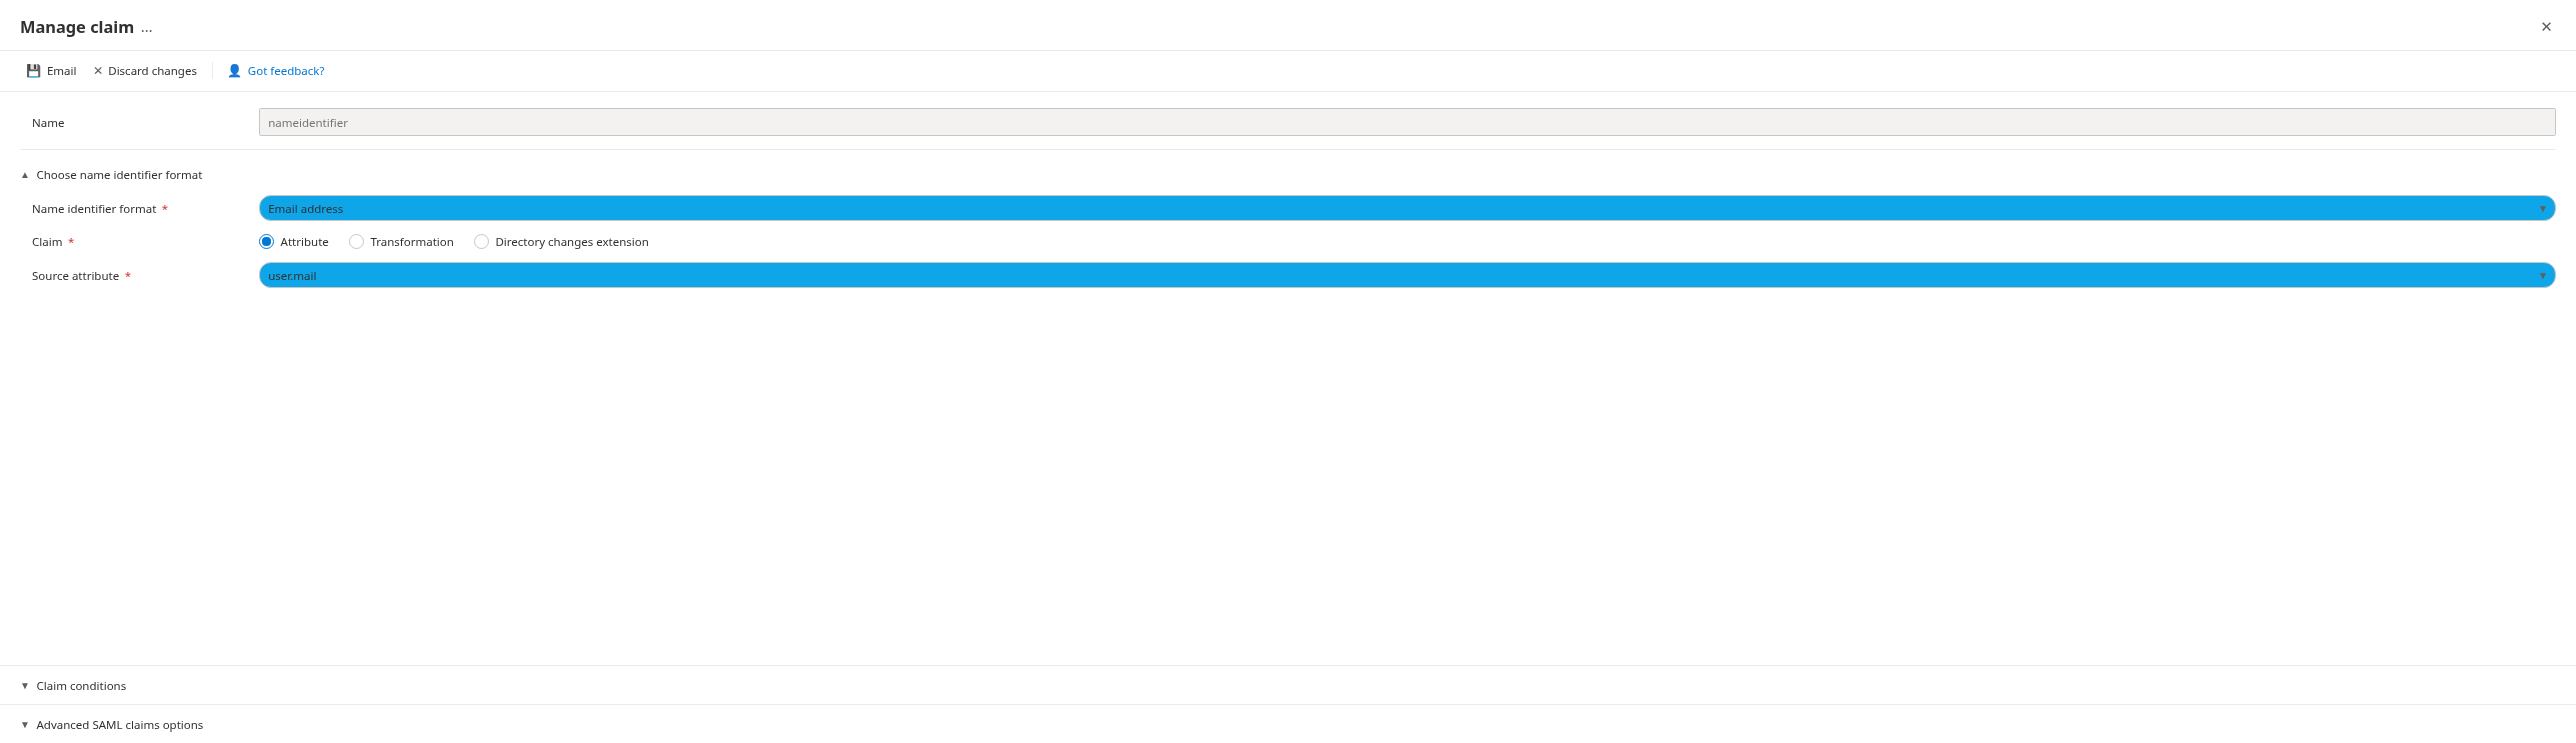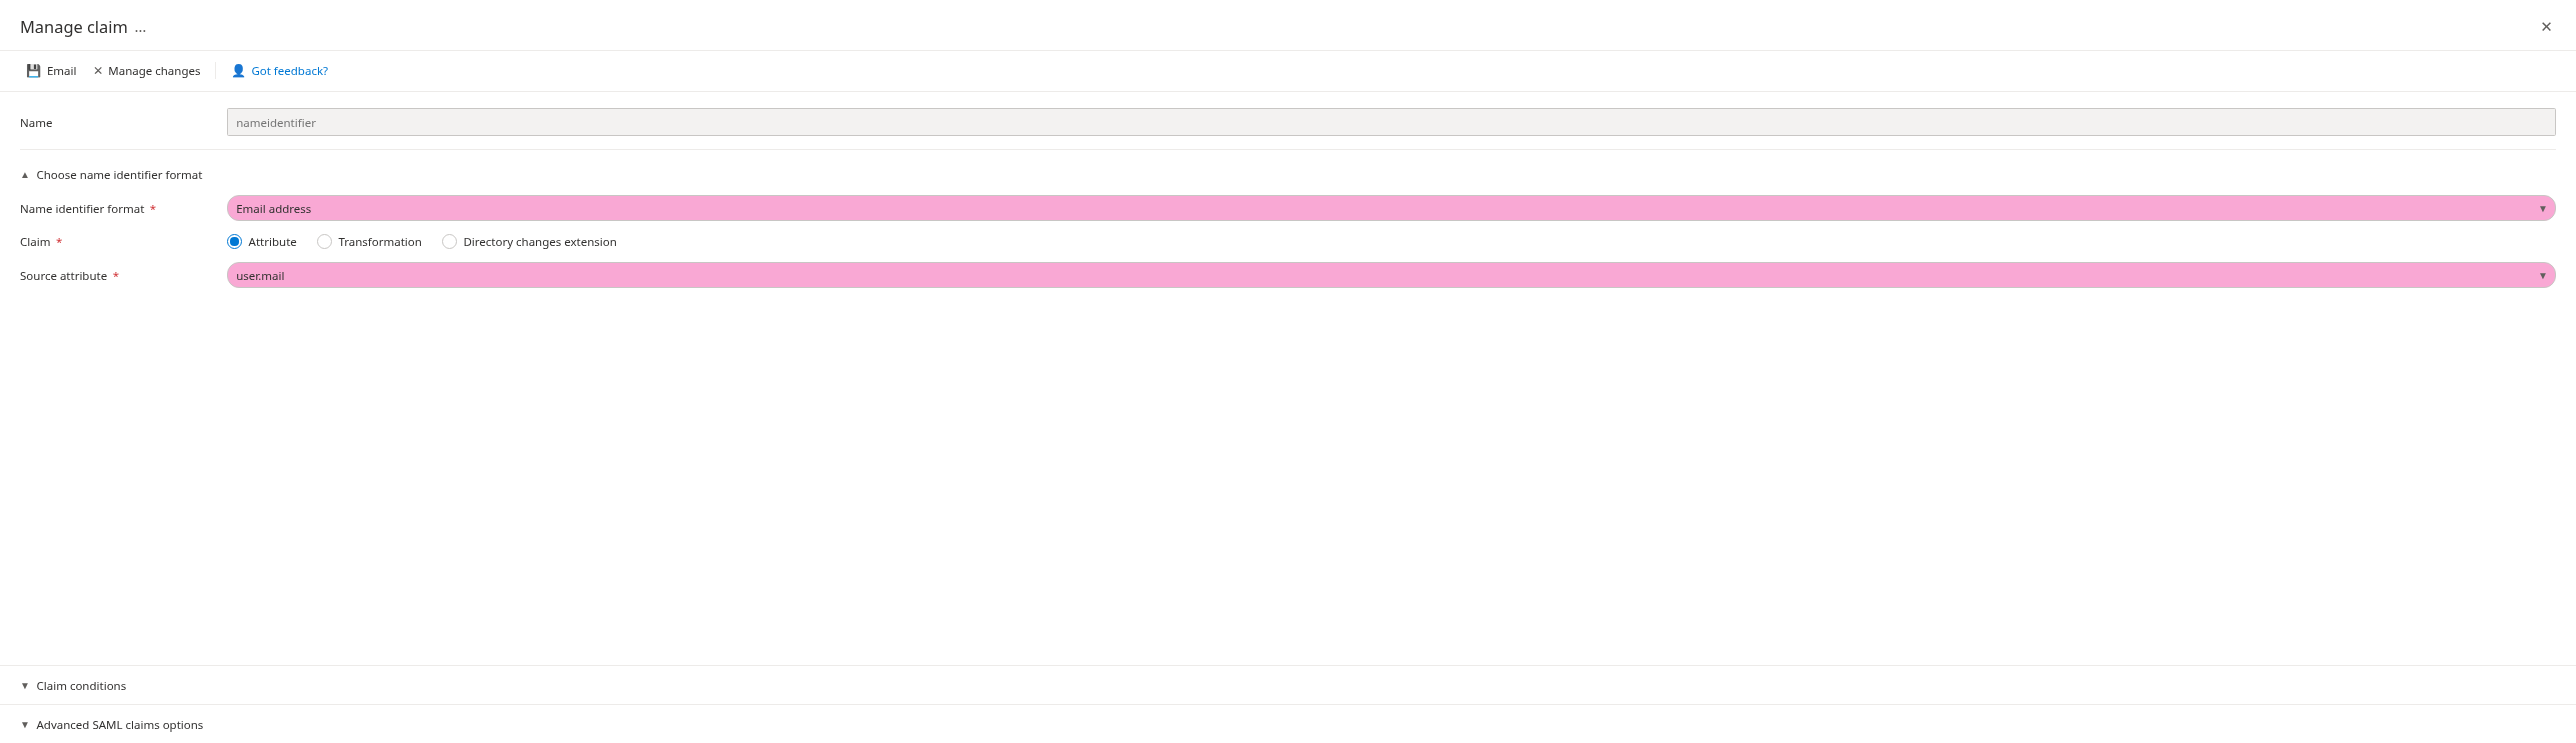--- a/index.html
+++ b/index.html
@@ -32,21 +32,21 @@
     }
 
     .panel-title-row {
       display: flex;
       align-items: center;
       gap: 6.6px;
     }
 
     .panel-title {
       font-size: 16.4px;
-      font-weight: 400;
+      font-weight: 700;
       color: #323130;
     }
 
     .more-icon {
       font-size: 15px;
       color: #605e5c;
       cursor: pointer;
     }
 
     .close-btn {
@@ -103,21 +103,22 @@
 
     .content {
       padding: 16.4px 20px;
       flex: 1;
     }
 
     .form-row {
       display: flex;
       align-items: center;
       margin-bottom: 13px;
-      gap: 10px;
+      gap: 30px;
+      margin-left: 12px;
     }
 
     .form-label {
       width: 197px;
       min-width: 197px;
       font-size: 11.5px;
       color: #323130;
     }
 
     .form-label .required {
@@ -168,21 +169,21 @@
     }
 
     .form-select {
       width: 100%;
       height: 26px;
       border: 0.8px solid #c8c6c4;
       border-radius: 12px;
       padding: 0 26px 0 8.2px;
       font-size: 11.5px;
       color: #323130;
-      background: #f9a8d4;
+      background: #0ea5e9;
       appearance: none;
       cursor: pointer;
     }
 
     .select-chevron {
       position: absolute;
       right: 8.2px;
       top: 50%;
       transform: translateY(-50%);
       font-size: 10px;
@@ -265,21 +266,21 @@
     </button>
   </div>
 
   <div class="toolbar">
     <button class="toolbar-btn">
       <span class="btn-icon">💾</span>
       <span>Email</span>
     </button>
     <button class="toolbar-btn">
       <span class="btn-icon">✕</span>
-      <span>Manage changes</span>
+      <span>Discard changes</span>
     </button>
     <div class="toolbar-divider"></div>
     <button class="toolbar-btn feedback">
       <span class="btn-icon">👤</span>
       <span>Got feedback?</span>
     </button>
   </div>
 
   <div class="content">
 

